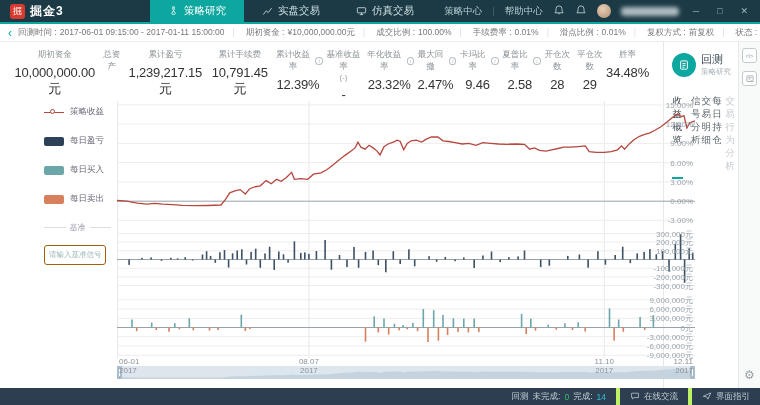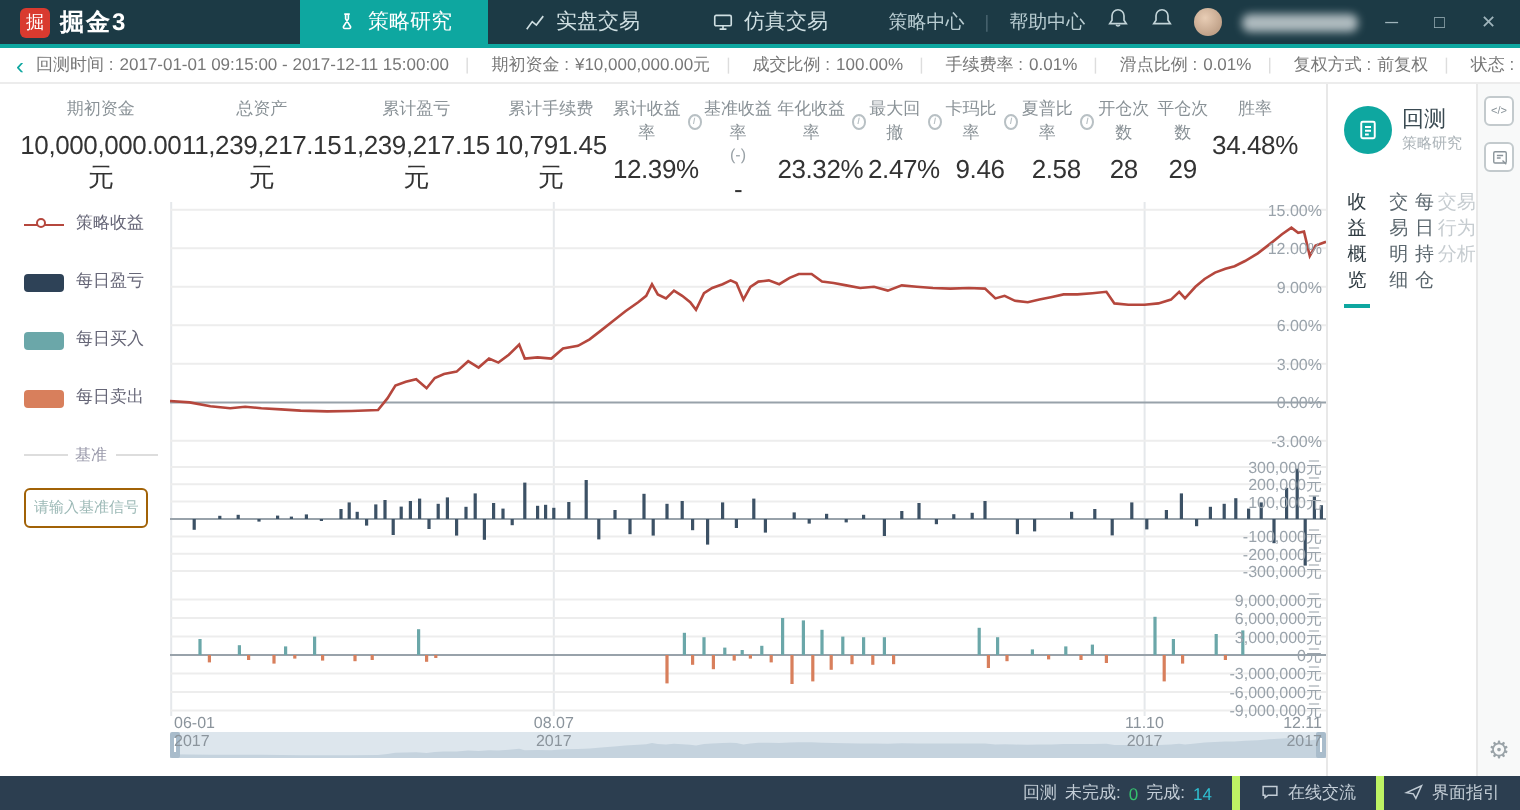--- a/index.html
+++ b/index.html
@@ -36,21 +36,21 @@
 
   
   .stats { height:50px; flex:0 0 50px; display:flex; padding:7px 14px 0 10px; }
   .stat { text-align:center; }
   .stat-label { font-size:8.5px; color:#8a9297; display:flex; align-items:center; justify-content:center; gap:2px; }
   .stat-sub { font-size:8px; color:#9aa2a7; line-height:1.2; }
   .stat-value { font-size:13px; color:#333; margin-top:4px; letter-spacing:-0.2px; }
   .info-dot { width:8px; height:8px; border:1px solid #b8c0c4; border-radius:50%; color:#b8c0c4; font-size:6px; line-height:7px; display:inline-block; text-align:center; font-style:italic; }
 
   
-  .charts-row { flex:1 1 auto; display:flex; min-height:0; }
+  .charts-row { flex:1 1 auto; display:flex; min-height:0;margin-left:32px; }
   .legend-col { width:85px; flex:0 0 85px; padding:14px 6px 0 12px; }
   .lg-item { display:flex; align-items:center; gap:6px; margin-bottom:17px; }
   .lg-label { font-size:8.5px; color:#667; }
   .lg-line { width:20px; height:0; border-top:1.5px solid #b5473d; position:relative; }
   .lg-line i { position:absolute; left:6px; top:-4px; width:5px; height:5px; border:1.5px solid #b5473d; border-radius:50%; background:#fff; display:block; }
   .lg-swatch { width:20px; height:9px; border-radius:2px; }
   .bench-divider { display:flex; align-items:center; gap:4px; color:#99a; font-size:8px; margin:4px 0 10px; }
   .bench-divider::before, .bench-divider::after { content:""; flex:1; height:1px; background:#ddd; }
   .bench-input { width:62px; height:20px; border:1px solid #a16207; border-radius:3px; font-size:7.5px; color:#8fb0ae; padding:0 4px; outline:none; }
   .bench-input::placeholder { color:#9cb9b6; }
@@ -136,21 +136,21 @@
       <span class="winctl">□</span>
       <span class="winctl">✕</span>
     </div>
   </div>
 
   <div class="paramsbar">
     <span class="back-chevron">‹</span>
     <span id="params" style="display:flex;">
         <span class="param-item">
           <span>回测时间 :</span>
-          <span>2017-01-01 09:15:00 - 2017-12-11 15:00:00</span>
+          <span>2017-06-01 09:15:00 - 2017-01-11 15:00:00</span>
         </span>
         <span class="param-item">
           <span>期初资金 :</span>
           <span>¥10,000,000.00元</span>
         </span>
         <span class="param-item">
           <span>成交比例 :</span>
           <span>100.00%</span>
         </span>
         <span class="param-item">
@@ -179,21 +179,20 @@
           <div class="stat">
             <div class="stat-label">
               <span>期初资金</span>
             </div>
             <div class="stat-value">10,000,000.00元</div>
           </div>
           <div class="stat">
             <div class="stat-label">
               <span>总资产</span>
             </div>
-            <div class="stat-value">11,239,217.15元</div>
           </div>
           <div class="stat">
             <div class="stat-label">
               <span>累计盈亏</span>
             </div>
             <div class="stat-value">1,239,217.15元</div>
           </div>
           <div class="stat">
             <div class="stat-label">
               <span>累计手续费</span>
@@ -495,20 +494,21 @@
               <path d="M6 6h4M6 8.5h4M6 11h2.5"></path>
             </svg>
         </span>
         <span>
           <div class="sb-title">回测</div>
           <div class="sb-sub">策略研究</div>
         </span>
       </div>
       <div class="sb-menu" id="sb-menu">
           <div class="sb-item active">收益概览</div>
+          <div class="sb-item">信号分析</div>
           <div class="sb-item">交易明细</div>
           <div class="sb-item">每日持仓</div>
           <div class="sb-item disabled">交易行为分析</div>
         </div>
     </div>
 
     <div class="toolbar">
       <span class="tb-icon">&lt;/&gt;</span>
       <span class="tb-icon">
         <svg viewBox="0 0 16 16">

